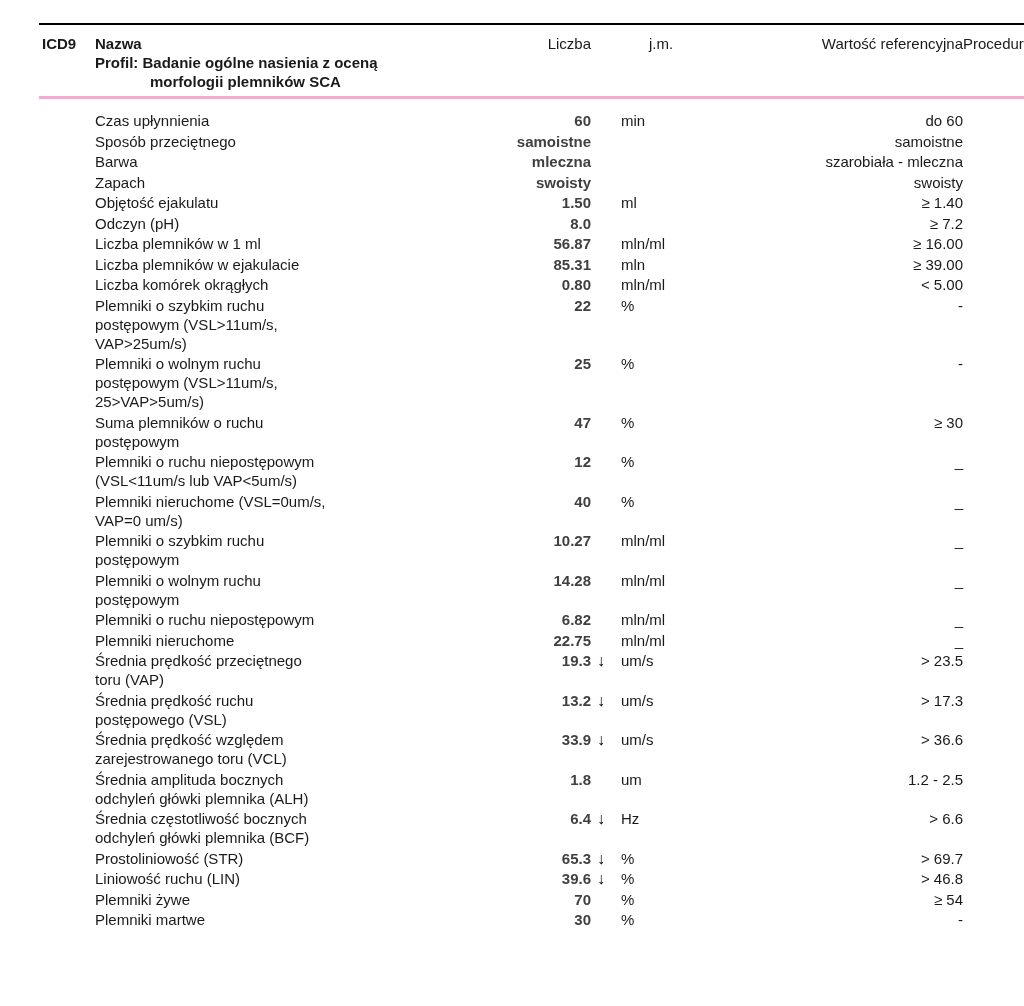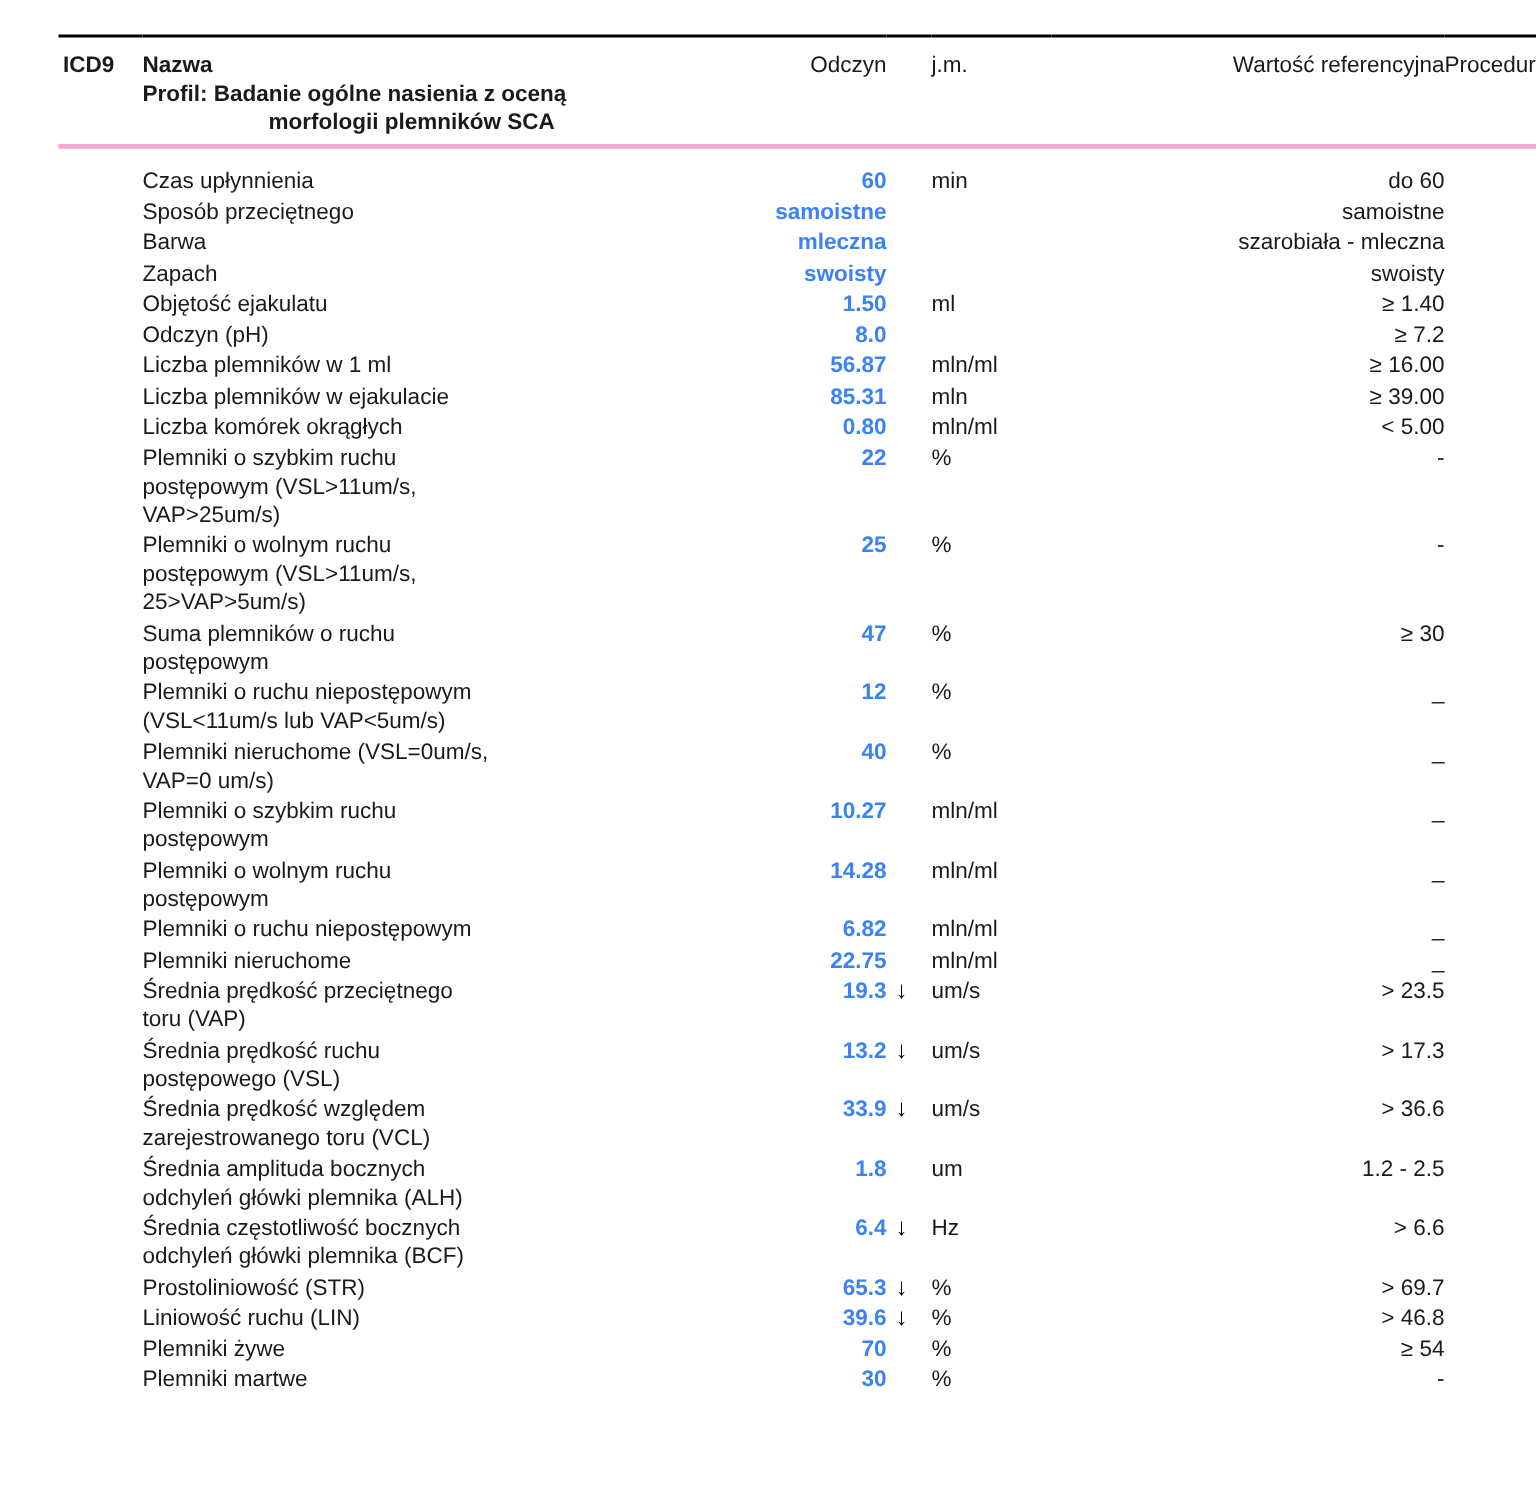--- a/index.html
+++ b/index.html
@@ -24,32 +24,32 @@
     line-height: 19px;
     border-top: 2px solid #000;
   }
   thead td {
     padding: 9px 0 5px 0;
     vertical-align: top;
     border-bottom: 3px solid #f9a8d4;
   }
   thead td.h-icd9 { font-weight: bold; padding-left: 3px; }
   thead td.h-name { font-weight: bold; }
-  thead td.h-name .indent { margin-left: 84px; }
+  thead td.h-name .indent { margin-left: 55px; }
   thead td.h-wynik { text-align: right; }
-  thead td.h-jm { }
+  thead td.h-jm { text-align: center; }
   thead td.h-ref { text-align: right; }
   thead td.h-proc { text-align: left; }
   tbody td {
     padding: 0 0 1.5px 0;
     vertical-align: top;
   }
   tbody tr:first-child td { padding-top: 12px; }
   tbody td:nth-child(2) { white-space: pre-line; }
-  tbody td:nth-child(3) { text-align: right; font-weight: bold; color: #3b82f6; }
+  tbody td:nth-child(3) { text-align: right; font-weight: bold; color: #404040; }
   tbody td:nth-child(4) { font-weight: bold; color: #000; padding-left: 6px; font-size: 16px; }
   tbody td:nth-child(5) { text-align: left; }
   tbody td:nth-child(6) { text-align: right; }
 </style>
 </head>
 <body>
 
 <div class="report">
   <table class="results">
     <colgroup>
@@ -62,21 +62,21 @@
       <col style="width:137px">
     </colgroup>
     <thead>
       <tr>
         <td class="h-icd9">ICD9</td>
         <td class="h-name">
           <div>Nazwa</div>
           <div>Profil: Badanie ogólne nasienia z oceną</div>
           <div class="indent">morfologii plemników SCA</div>
         </td>
-        <td class="h-wynik">Odczyn</td>
+        <td class="h-wynik">Liczba</td>
         <td></td>
         <td class="h-jm">j.m.</td>
         <td class="h-ref">Wartość referencyjna</td>
         <td class="h-proc">Procedura</td>
       </tr>
     </thead>
     <tbody>
         <tr>
           <td></td>
           <td>Czas upłynnienia</td>

